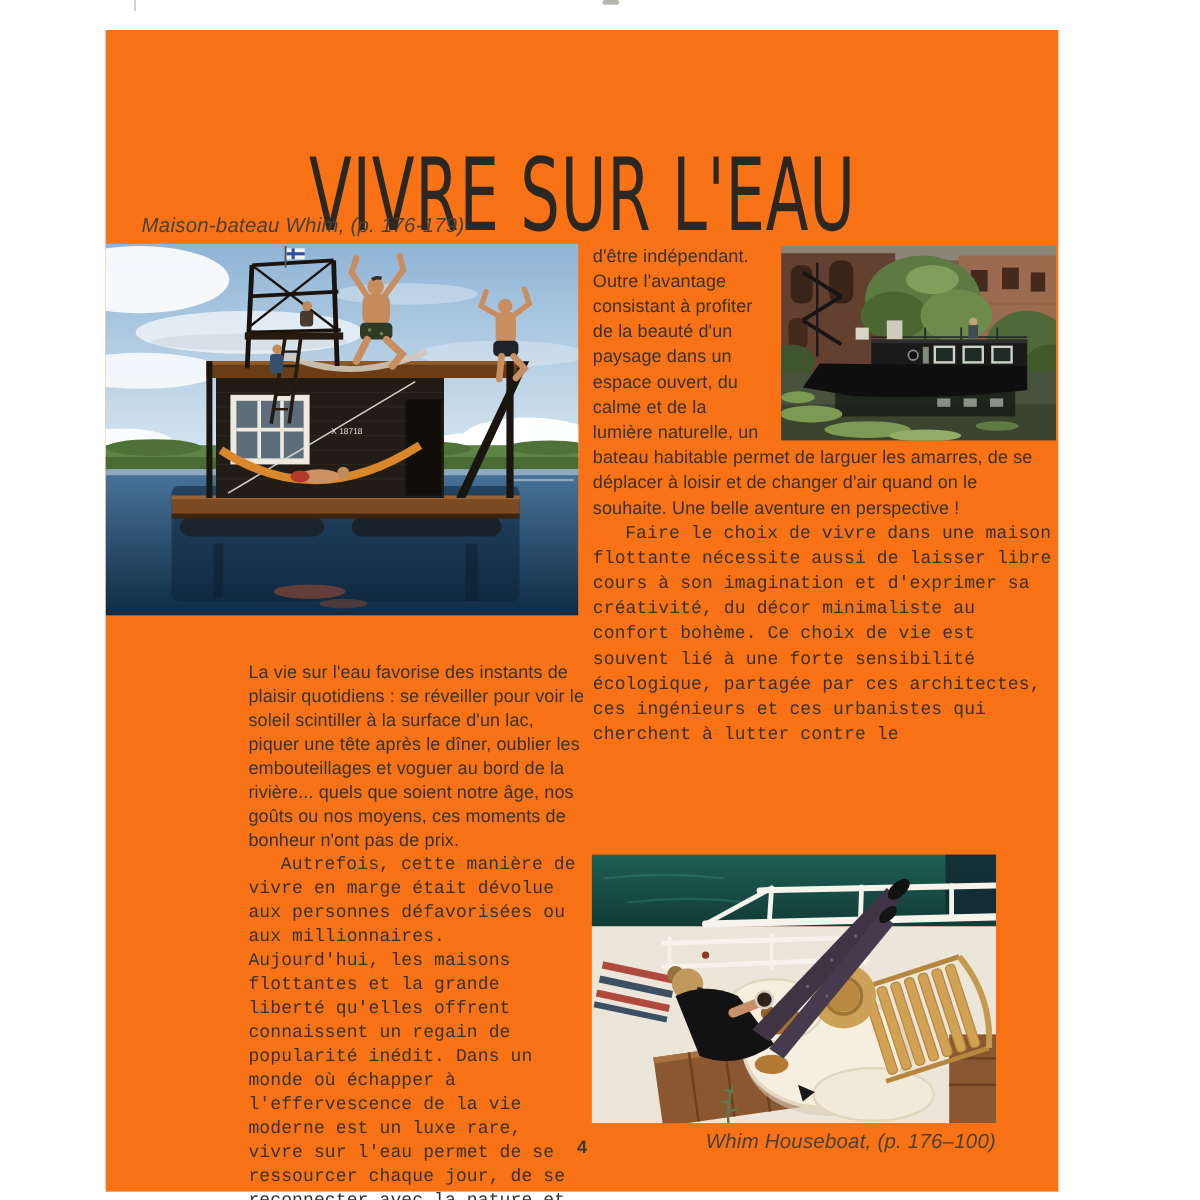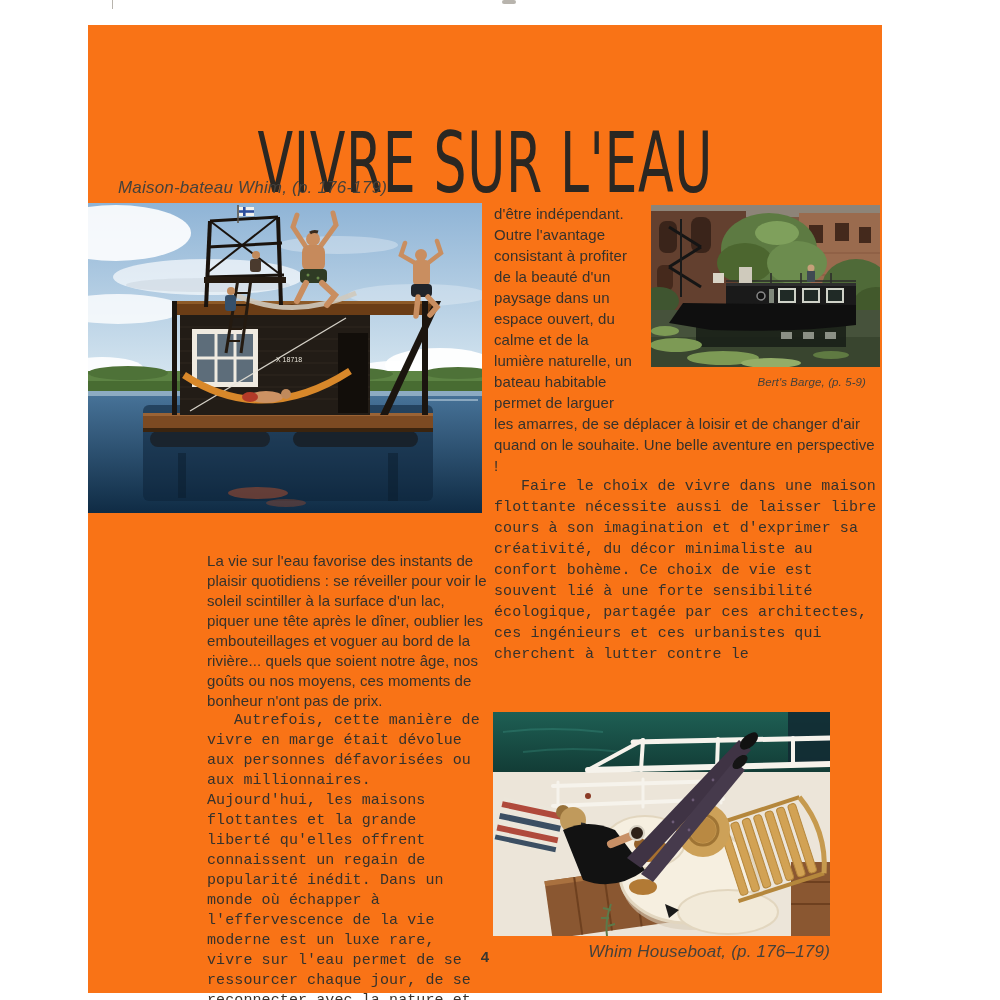--- a/index.html
+++ b/index.html
@@ -232,21 +232,20 @@
           <rect x="75" y="78" width="130" height="24" fill="#1a1a1a"></rect>
           <rect x="75" y="78" width="130" height="3" fill="#2e2e2e"></rect>
           <path d="M18,118 L32,98 L205,100 L205,120 Q140,128 60,125 Z" fill="#0f0f0f"></path>
           <rect x="128" y="84" width="16" height="13" fill="#202a26" stroke="#cfd2c8" stroke-width="2"></rect>
           <rect x="152" y="84" width="16" height="13" fill="#202a26" stroke="#cfd2c8" stroke-width="2"></rect>
           <rect x="176" y="84" width="16" height="13" fill="#202a26" stroke="#cfd2c8" stroke-width="2"></rect>
           <circle cx="110" cy="91" r="4" fill="#111" stroke="#888" stroke-width="1.5"></circle>
           <rect x="118" y="84" width="5" height="14" fill="#9aa294" opacity=".8"></rect>
         </g>
       </svg>
-      <span class="cap2">Bert's Barge, (p. 5-9)</span>
     </div>
     <p>d'être indépendant. Outre l'avantage consistant à profiter de la beauté d'un paysage dans un espace ouvert, du calme et de la lumière naturelle, un bateau habitable permet de larguer les amarres, de se déplacer à loisir et de changer d'air quand on le souhaite. Une belle aventure en perspective !</p>
     <p class="indent">Faire le choix de vivre dans une maison flottante nécessite aussi de laisser libre cours à son imagination et d'exprimer sa créativité, du décor minimaliste au confort bohème. Ce choix de vie est souvent lié à une forte sensibilité écologique, partagée par ces architectes, ces ingénieurs et ces urbanistes qui cherchent à lutter contre le</p>
   </div>
 
   <div class="col left-col">
     <p>La vie sur l'eau favorise des instants de plaisir quotidiens : se réveiller pour voir le soleil scintiller à la surface d'un lac, piquer une tête après le dîner, oublier les embouteillages et voguer au bord de la rivière... quels que soient notre âge, nos goûts ou nos moyens, ces moments de bonheur n'ont pas de prix.</p>
     <p class="indent">Autrefois, cette manière de vivre en marge était dévolue aux personnes défavorisées ou aux millionnaires. Aujourd'hui, les maisons flottantes et la grande liberté qu'elles offrent connaissent un regain de popularité inédit. Dans un monde où échapper à l'effervescence de la vie moderne est un luxe rare, vivre sur l'eau permet de se ressourcer chaque jour, de se reconnecter avec la nature et</p>
   </div>
 
@@ -343,16 +342,16 @@
       <ellipse cx="247" cy="50" rx="9" ry="5" fill="#151515" transform="rotate(-42 247 50)"></ellipse>
     </g>
     <g stroke="#5c7a4a" stroke-width="2" fill="none">
       <path d="M118,192 Q112,208 114,224"></path>
       <path d="M118,198 L110,196"></path>
         <path d="M116,206 L108,206"></path>
         <path d="M115,214 L122,212"></path>
     </g>
   </svg>
 
-  <div class="cap" style="left:405px;top:917px;width:337px;text-align:right;">Whim Houseboat, (p. 176–179)</div>
+  <div class="cap" style="left:405px;top:917px;width:337px;text-align:right;">Whim Houseboat, (p. 176–100)</div>
 
   <div class="pagenum">4</div>
 </div>
 
 </body></html>

